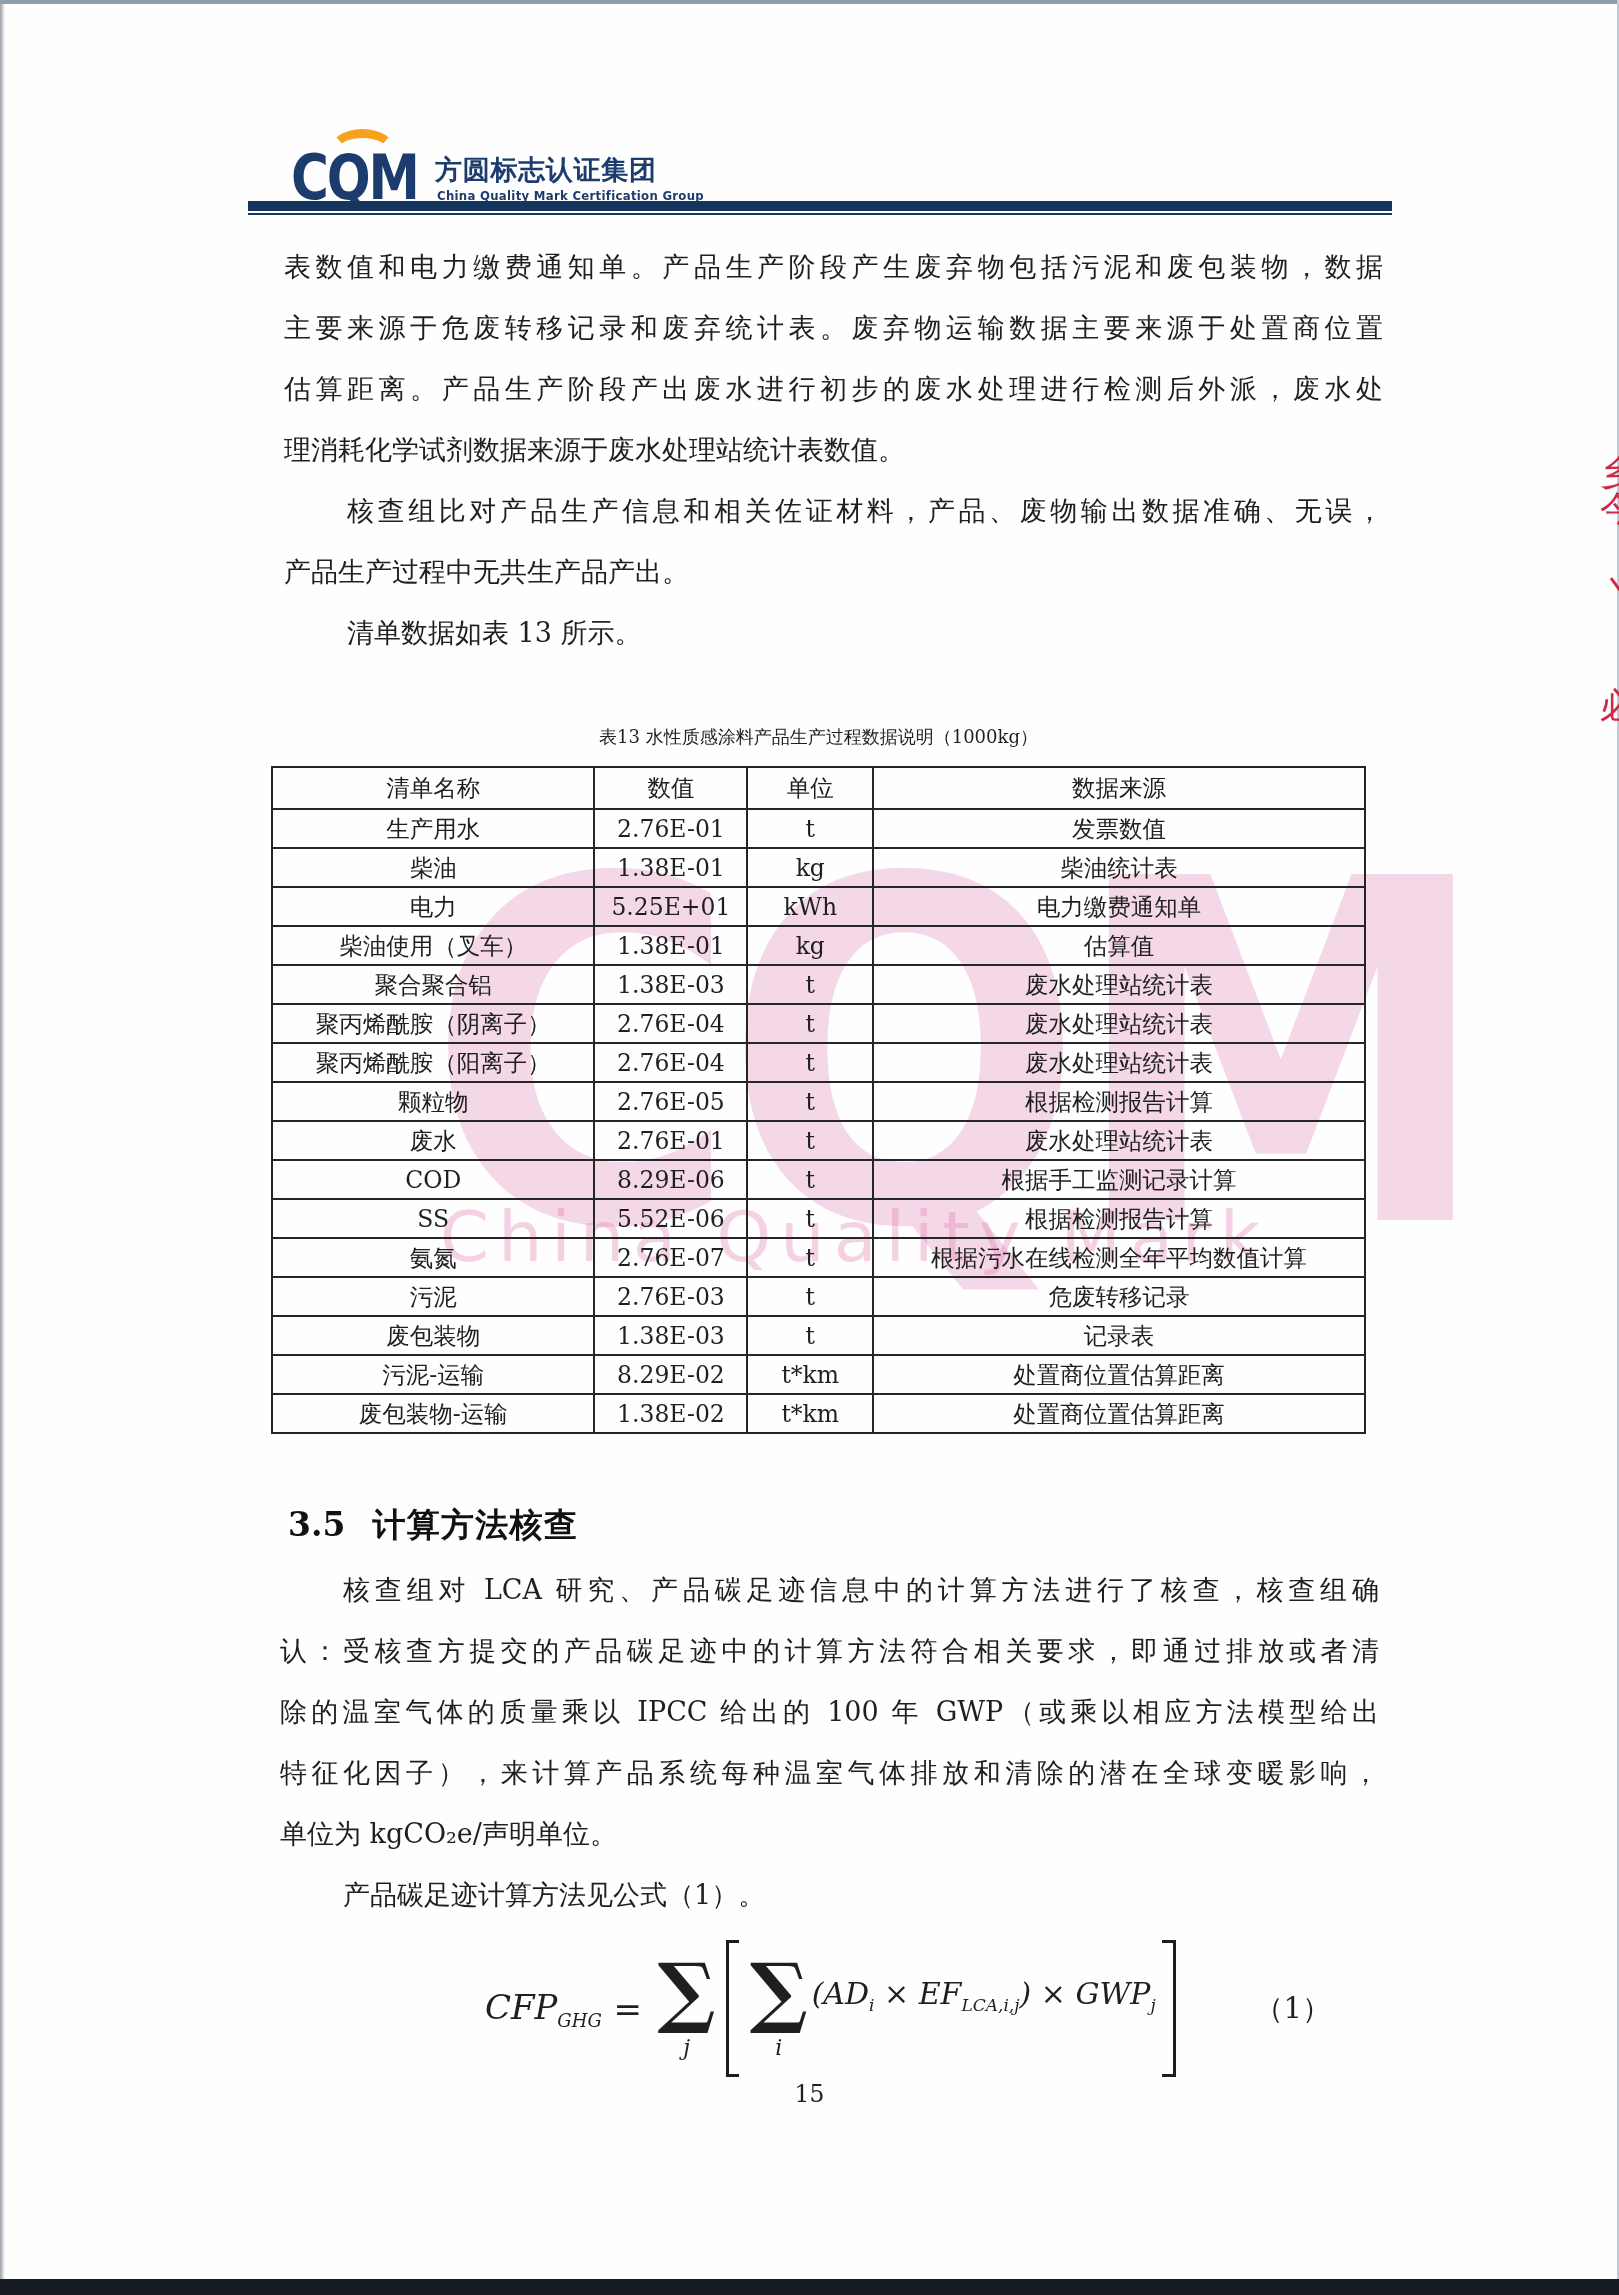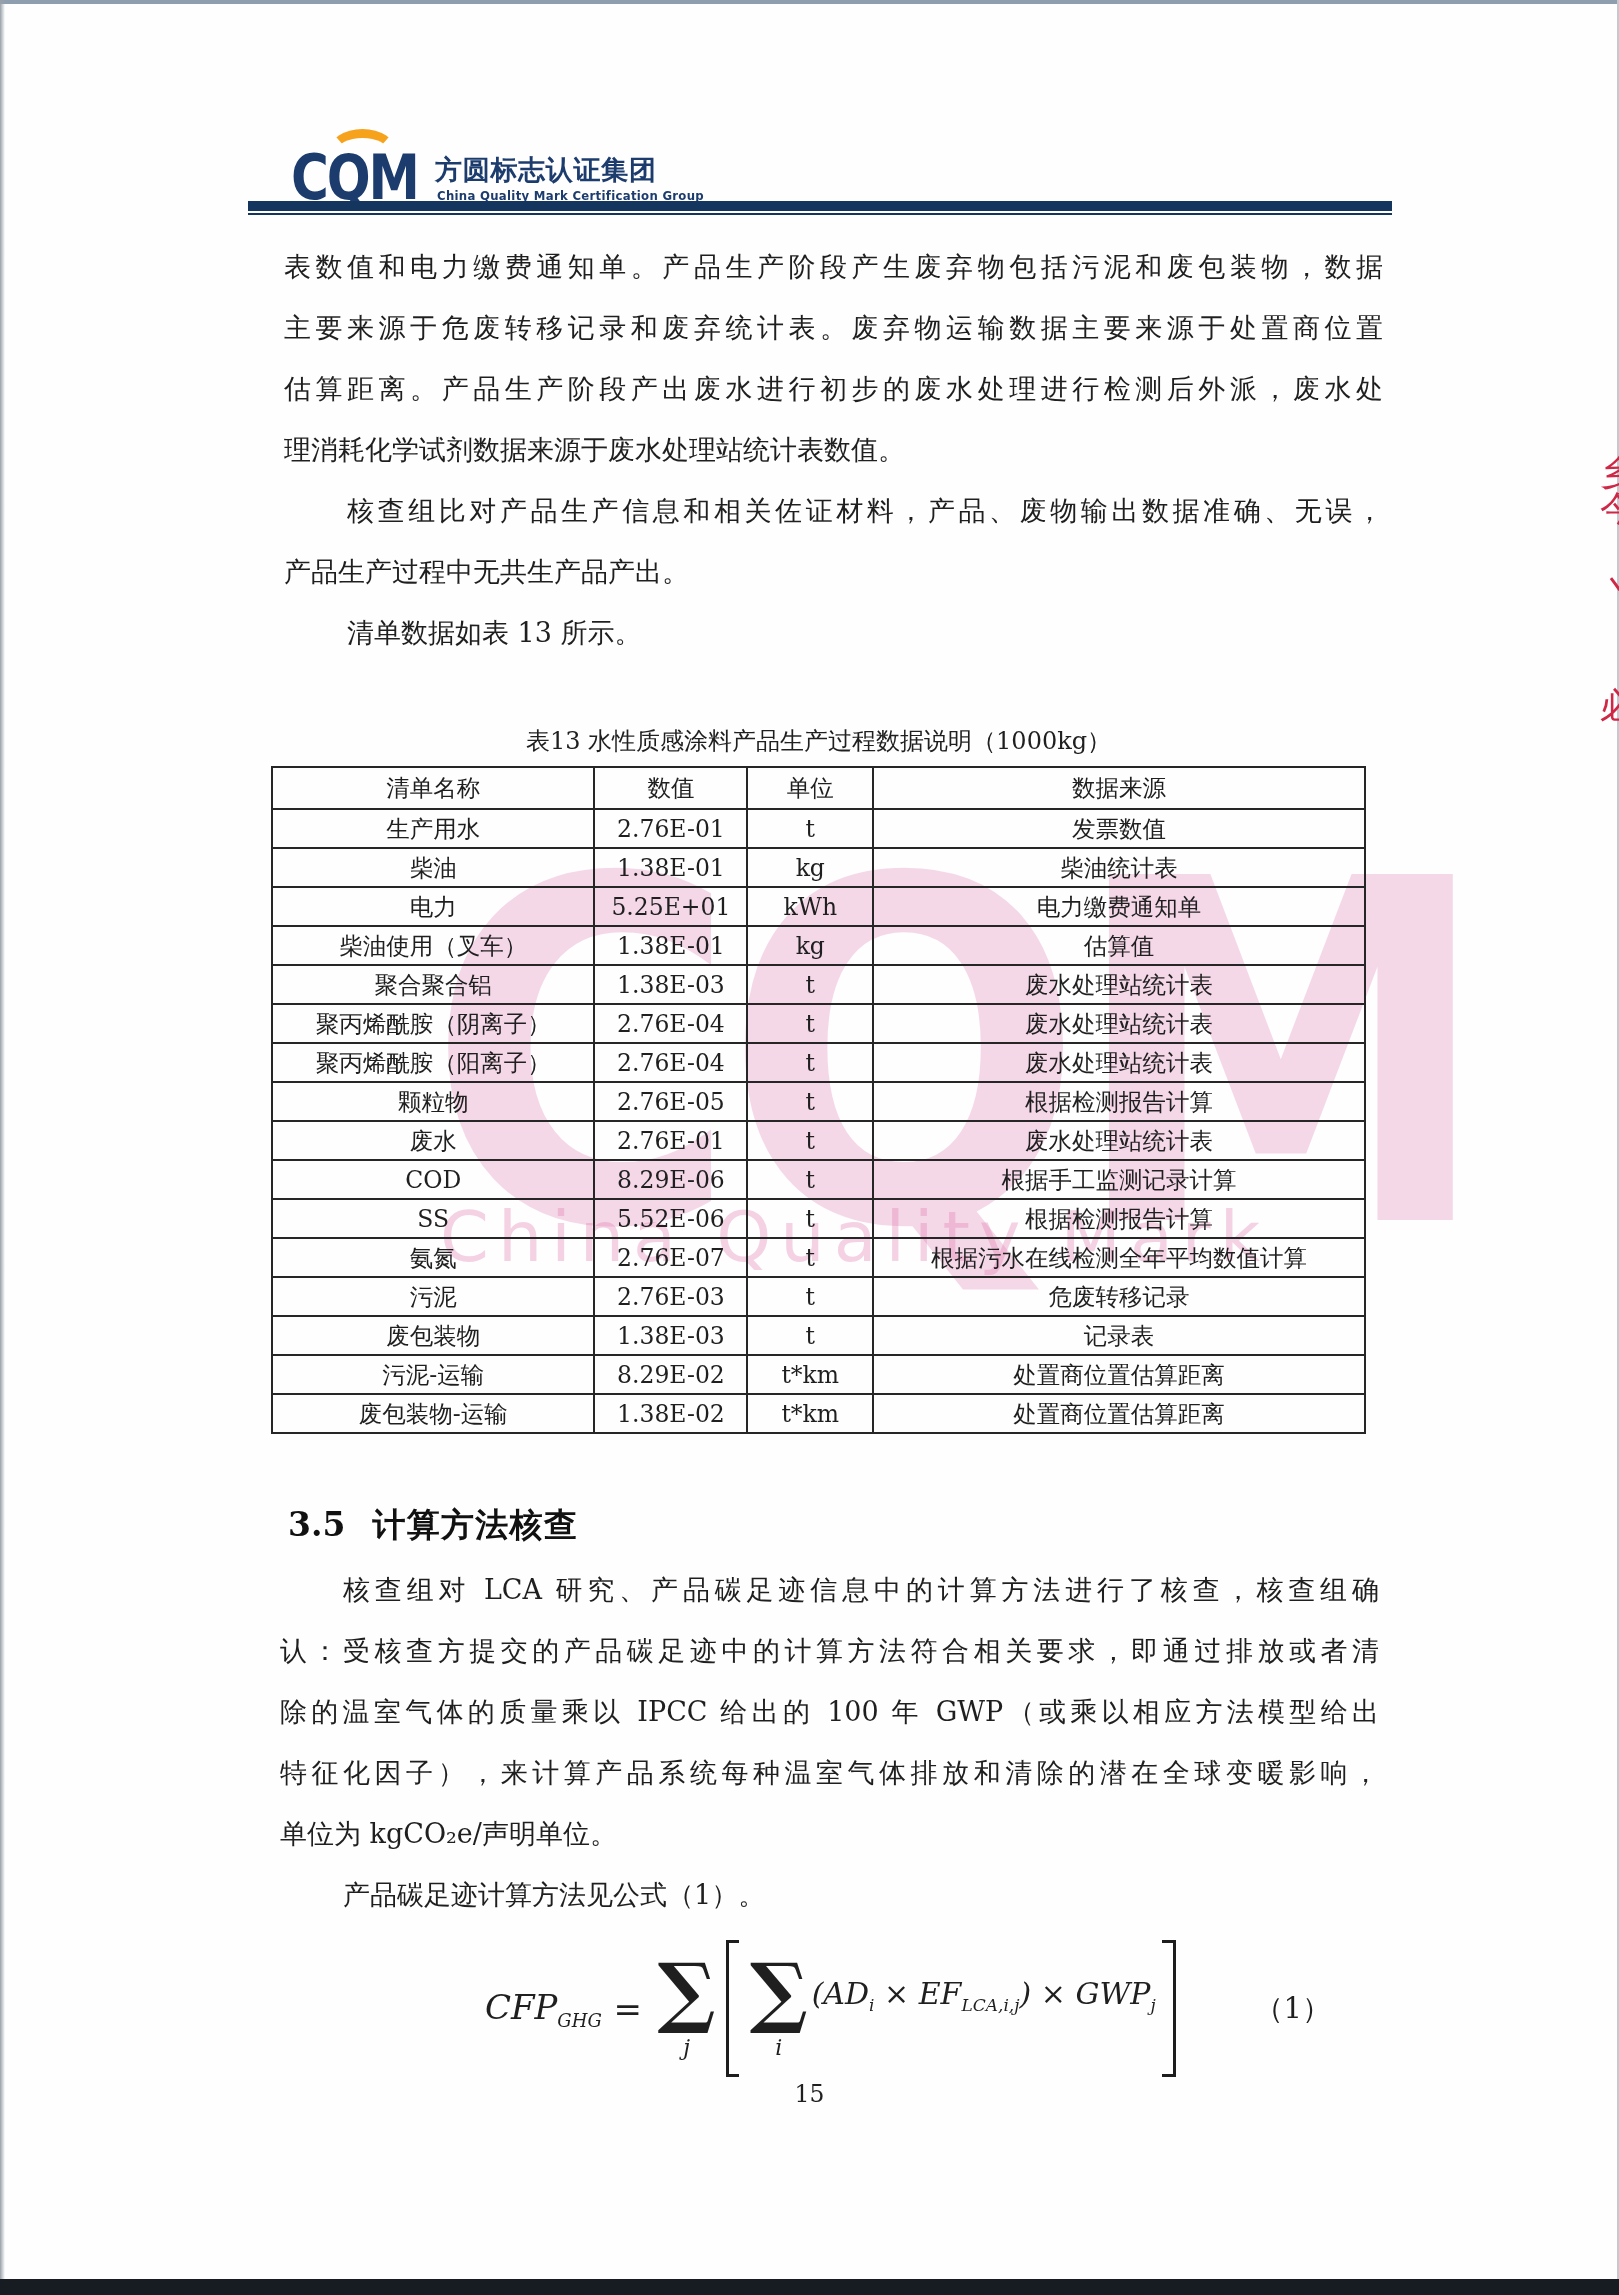--- a/index.html
+++ b/index.html
@@ -52,21 +52,21 @@
   
   .body-block{position:absolute;left:284px;top:236px;width:1099px;z-index:1;}
   .sec-block{position:absolute;left:280px;top:1559px;width:1099px;z-index:1;}
   .bline{height:61px;line-height:61px;font-size:27px;white-space:nowrap;}
   .bline.fill{white-space:normal;text-align:justify;text-align-last:justify;}
   .bline.ind{text-indent:63px;}
 
   
   .tcaption{
     position:absolute;left:271px;top:725px;width:1095px;z-index:1;
-    text-align:center;font-size:24px;color:#1f1f1f;
+    text-align:center;font-size:18px;color:#1f1f1f;
   }
   .dtable{
     position:absolute;left:271px;top:766px;width:1095px;z-index:1;
     border-collapse:collapse;table-layout:fixed;font-size:23.5px;color:#1f1f1f;
   }
   .dtable th,.dtable td{
     border:2px solid #262626;text-align:center;vertical-align:middle;
     padding:0 3.9px;font-weight:400;background:transparent;
   }
   .dtable th{height:40px;margin-left:48px;}

